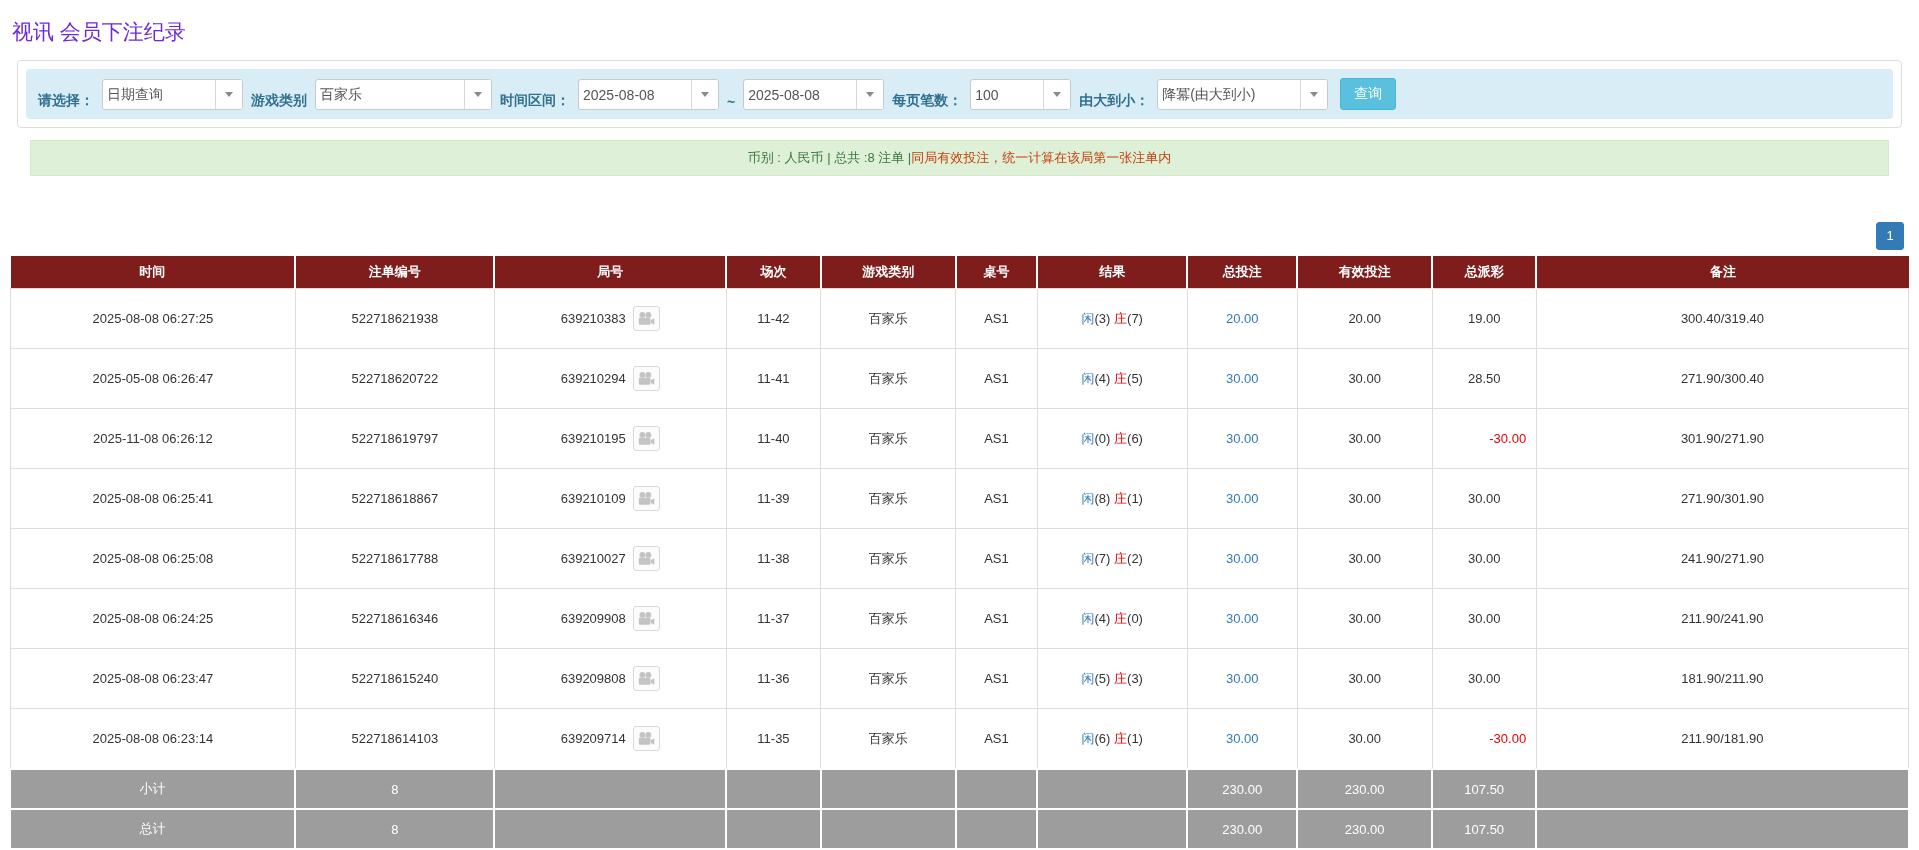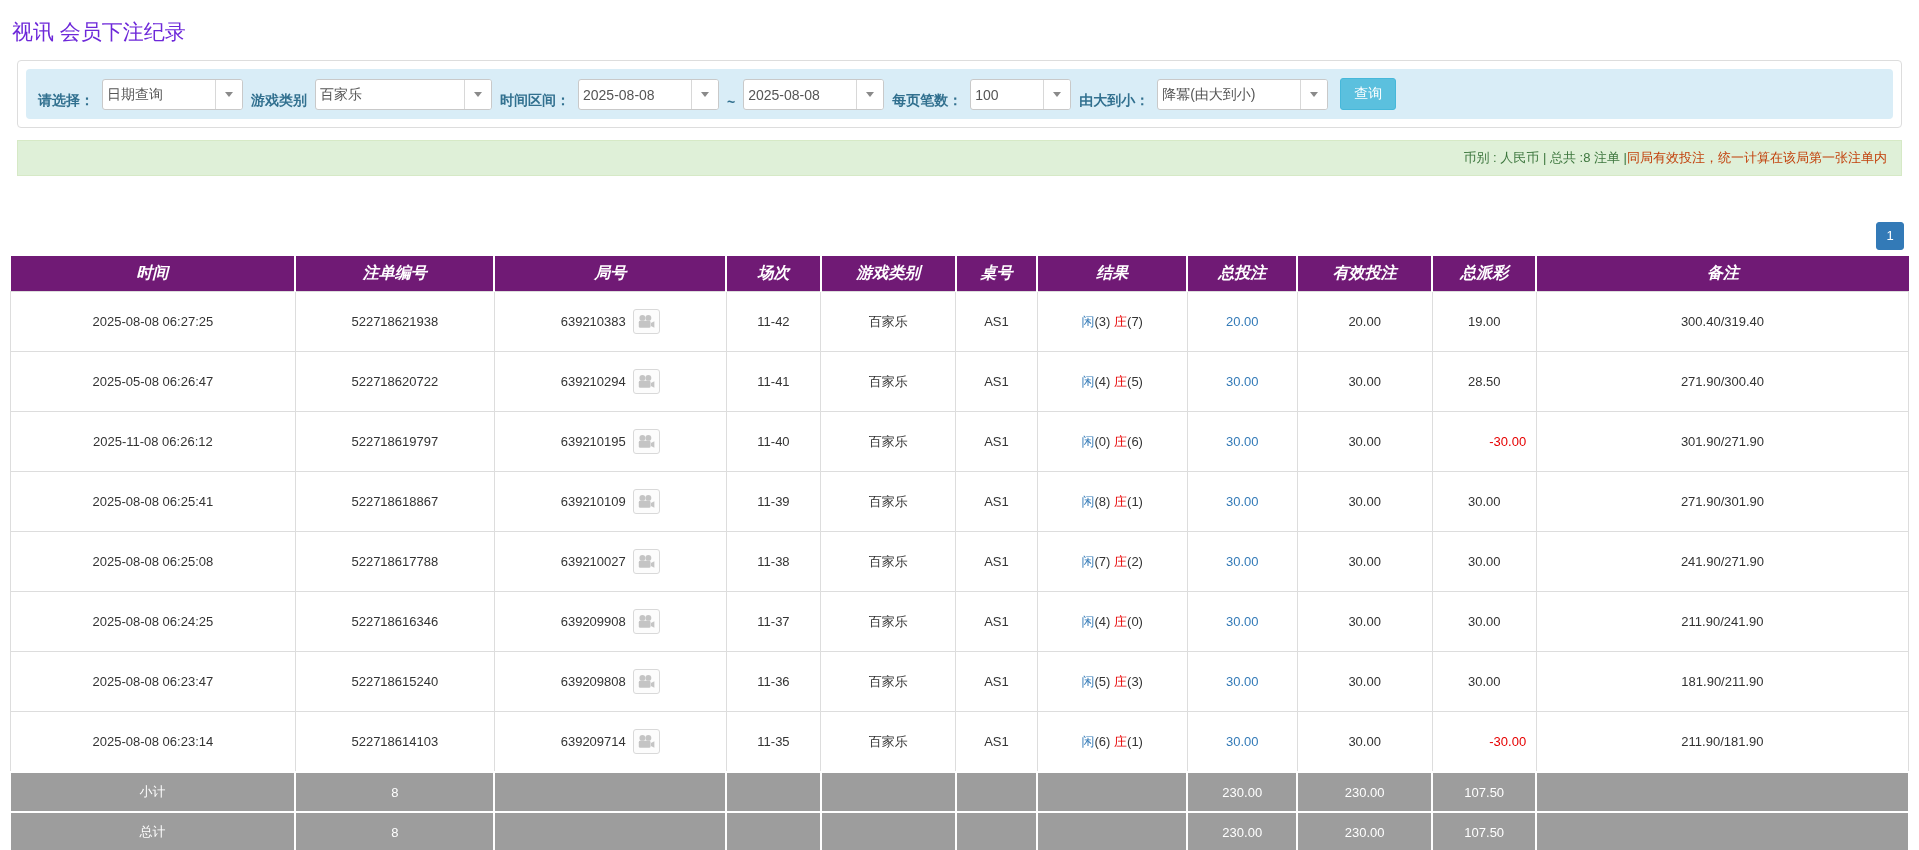--- a/index.html
+++ b/index.html
@@ -24,35 +24,35 @@
   .caret { width:0; height:0; border-left:4px solid transparent; border-right:4px solid transparent; border-top:5px solid #8a8a8a; }
   .w-select .combo-text { width:112px; }
   .w-game   .combo-text { width:148px; }
   .w-date   .combo-text { width:112px; }
   .w-size   .combo-text { width:72px;  }
   .w-sort   .combo-text { width:142px; }
   .tilde { color:#31708f; font-weight:bold; font-size:14px; }
   .search-btn { background:#5bc0de; border:1px solid #46b8da; color:#fff; font-size:14px; border-radius:3px; padding:6px 13px; margin-left:4px; cursor:pointer; }
 
   
-  .info-bar { margin:0 7px; background:#dff0d8; border:1px solid #d6e9c6; border-radius:0; padding:8px 14px; display:flex; justify-content:flex-end; align-items:center; font-size:13px; }
+  .info-bar { margin:0 20px; background:#dff0d8; border:1px solid #d6e9c6; border-radius:0; padding:8px 14px; display:flex; justify-content:center; align-items:center; font-size:13px; }
   .info-left { color:#3c763d; }
   .info-right { color:#c2410c; }
 
   
   .pagination { text-align:right; padding-right:5px; }
   .pagination.top { margin:46px 0 6px; }
   .page-btn { display:inline-block; min-width:28px; height:28px; line-height:26px; text-align:center; background:#337ab7; border:1px solid #337ab7; color:#fff; font-size:13px; border-radius:3px; cursor:pointer; padding:0 6px; }
 
   
   table.records { width:100%; border-collapse:collapse; table-layout:fixed; }
   col.c0{width:15%} col.c1{width:10.5%} col.c2{width:12.2%} col.c3{width:5%}
   col.c4{width:7.1%} col.c5{width:4.3%} col.c6{width:7.9%} col.c7{width:5.8%}
   col.c8{width:7.1%} col.c9{width:5.5%} col.c10{width:19.6%}
-  thead th { background:#701a75; color:#fff; font-size:16px; font-weight:bold; padding:7px 4px; border-right:2px solid #fff;font-style:italic; }
+  thead th { background:#7f1d1d; color:#fff; font-size:13px; font-weight:bold; padding:7px 4px; border-right:2px solid #fff; }
   thead th:last-child { border-right:none; }
   tbody td { border:1px solid #ddd; background:#fff; text-align:center; font-size:13px; color:#333; padding:17px 6px; }
   tfoot td { background:#9d9d9d; border:2px solid #fff; color:#fff; text-align:center; font-size:13px; padding:10px 4px; }
   tfoot tr td:first-child { border-left:1px solid #fff; }
   tfoot tr td:last-child { border-right:1px solid #fff; }
 
   .round-wrap { display:inline-flex; align-items:center; gap:7px; }
   .vicon { display:inline-flex; align-items:center; justify-content:center; width:27px; height:25px; border:1px solid #d9d9d9; border-radius:3px; background:#fcfcfc; cursor:pointer; }
   .res-player { color:#337ab7; }
   .res-banker { color:#e60000; }

